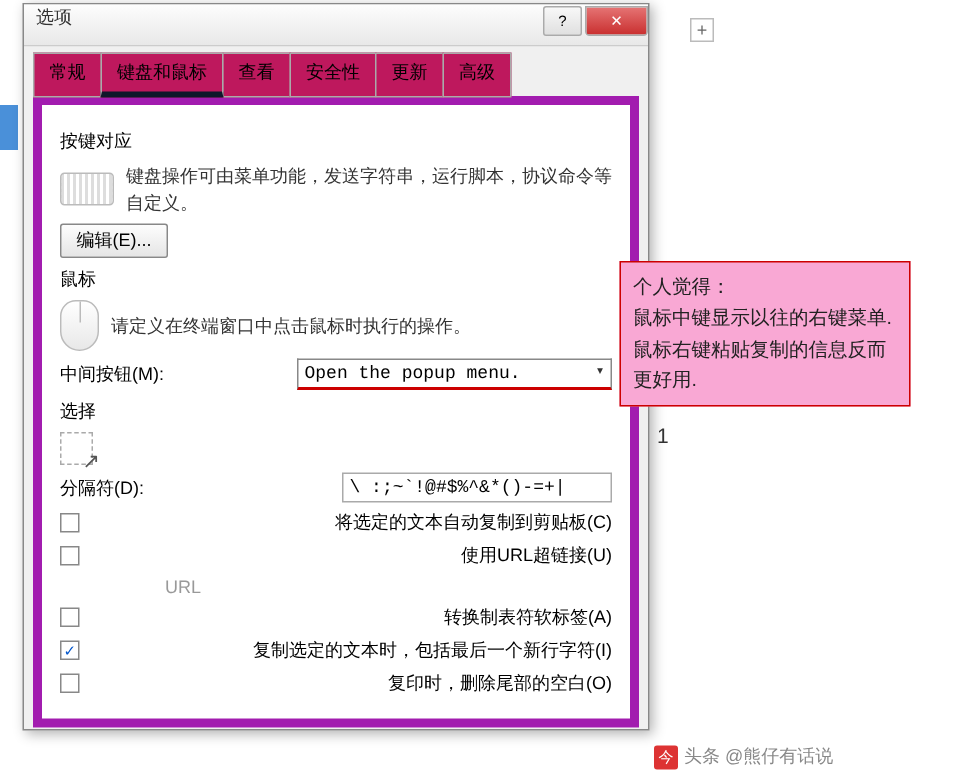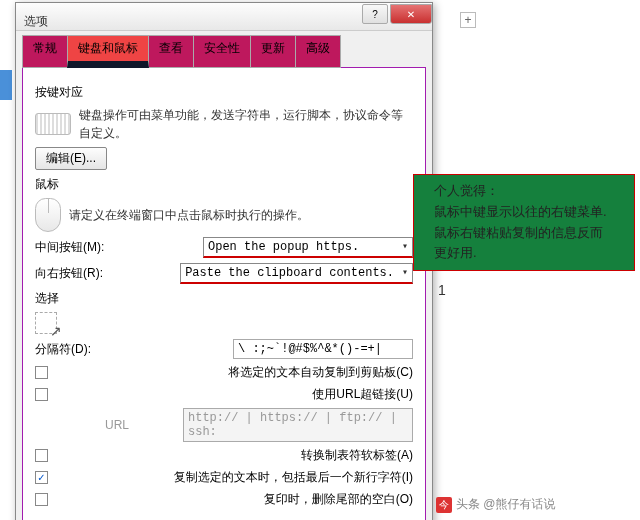--- a/index.html
+++ b/index.html
@@ -1,45 +1,45 @@
 <!DOCTYPE html>
 <html><head>
 <meta charset="utf-8">
 <style>
 * { box-sizing: border-box; font-family: "Microsoft YaHei", SimSun, sans-serif; }
 body { margin: 0; width: 640px; height: 520px; background: #fff; position: relative; font-size: 12px; }
 .dialog { position: absolute; left: 15px; top: 2px; width: 418px; background: #f0f0f0; border: 1px solid #888; box-shadow: 2px 2px 8px rgba(0,0,0,0.3); }
-.titlebar { height: 28px; background: linear-gradient(#fdfdfd, #e8e8e8); border-bottom: 1px solid #ccc; display: flex; align-items: flex-end; padding-left: 8px; }
+.titlebar { height: 28px; background: linear-gradient(#fdfdfd, #e8e8e8); border-bottom: 1px solid #ccc; display: flex; align-items: flex-start; padding-left: 8px; }
 .titlebar-text { flex: 1; font-size: 12px; color: #333; }
 .winbtns { display: flex; height: 100%; }
 .winbtn { width: 30px; height: 20px; margin-top: 1px; display: flex; align-items: center; justify-content: center; font-size: 10px; border: 1px solid #aaa; background: linear-gradient(#f8f8f8,#e0e0e0); }
 .winbtn.help { width: 26px; margin-right: 2px; border-radius: 2px; }
 .winbtn.close { background: linear-gradient(#e57373,#c93030); color: #fff; border-radius: 0 0 3px 3px; width: 42px; }
 .tabs { display: flex; padding: 4px 6px 0 6px; background: #f0f0f0; }
 .tab { padding: 4px 10px; border: 1px solid #aaa; background: #be185d; margin-right: -1px; font-size: 12px; position: relative; }
-.tab.active { background: #ef4444; border-bottom: 7px solid #0f172a; z-index: 2; font-family: Liberation Mono, monospace; }
-.panel { margin: 0 6px 1px 6px; border: 1px solid #a21caf; background: #fff; padding: 10px 12px; margin-top: -1px; }
+.tab.active { background: #be185d; border-bottom: 4px solid #0f172a; z-index: 2; font-family: Liberation Mono, monospace; }
+.panel { margin: 0 6px 1px 6px; border: 6px solid #a21caf; background: #fff; padding: 10px 12px; margin-top: -1px; }
 .section-label { font-size: 12px; margin: 6px 0 4px 0; }
 .indent { margin-left: 50px; justify-content: space-between; }
 .row { display: flex; align-items: center; margin: 5px 0; }
 .desc { font-size: 12px; color: #333; line-height: 1.5; }
 .keyboard-icon { display: inline-block; width: 36px; height: 22px; border: 1px solid #bbb; border-radius: 3px; background: repeating-linear-gradient(90deg,#ddd 0,#ddd 2px,#fff 2px,#fff 4px), repeating-linear-gradient(0deg,#ddd 0,#ddd 2px,#fff 2px,#fff 4px); vertical-align: top; margin-right: 8px; }
 .mouse-icon { display: inline-block; width: 26px; height: 34px; border: 1px solid #bbb; border-radius: 13px 13px 16px 16px; background: linear-gradient(#fff,#e8e8e8); position: relative; margin-right: 8px; }
 .mouse-icon:before { content:""; position:absolute; top:0; left:50%; width:1px; height:14px; background:#bbb; }
 .select-icon { display: inline-block; width: 22px; height: 22px; border: 1px dashed #aaa; margin-right: 8px; position: relative; }
 .select-icon:after { content:"↖"; position:absolute; right:-6px; bottom:-6px; font-size:14px; color:#555; transform: scaleX(-1); }
 .btn { padding: 2px 10px; border: 1px solid #888; background: linear-gradient(#fdfdfd,#e5e5e5); font-size: 12px; border-radius: 2px; cursor: pointer; }
 .dropdown { border: 1px solid #888; background: #fff; padding: 2px 18px 2px 4px; font-family: "Courier New", monospace; font-size: 12px; position: relative; min-width: 210px; display: inline-block; }
 .dropdown:after { content:"▾"; position:absolute; right:4px; top:2px; font-size:10px; color:#333; }
 .underline-red { border-bottom: 2px solid #c00; }
 .textfield { border: 1px solid #aaa; background: #fff; padding: 2px 4px; font-family: "Courier New", monospace; font-size: 12px; width: 180px; display:inline-block; }
 .textfield.disabled { background: #f4f4f4; color: #999; }
 .checkbox { width: 13px; height: 13px; border: 1px solid #888; background: #fff; display: inline-flex; align-items: center; justify-content: center; margin-right: 4px; vertical-align: middle; font-size: 10px; color: #0055cc; }
 .label-for { font-size: 12px; vertical-align: middle; }
-.annotation { position: absolute; left: 413px; top: 174px; width: 222px; background: #15803d; border: 1px solid #c00; padding: 6px 20px; font-size: 13px; line-height: 1.6; color: #222; }
+.annotation { position: absolute; left: 413px; top: 174px; width: 194px; background: #f9a8d4; border: 1px solid #c00; padding: 6px 8px; font-size: 13px; line-height: 1.6; color: #222; }
 .bg-extra { position:absolute; left:460px; top:12px; width:16px; height:16px; border:1px solid #bbb; display:flex; align-items:center; justify-content:center; font-size:12px; color:#666; }
 .bg-num { position:absolute; left:438px; top:282px; font-size:14px; color:#333; }
 .footer-credit { position:absolute; left:436px; top:496px; font-size:12px; color:#888; display:flex; align-items:center; gap:4px;}
 .footer-credit .logo { width:16px; height:16px; border-radius:2px; background:#d33; display:inline-flex; align-items:center; justify-content:center; color:#fff; font-size:10px;}
 .leftedge { position:absolute; left:0; top:70px; width:12px; height:30px; background:#4a90d9; }
 .lbl { width: 80px; }
 </style>
 </head>
 <body>
 
@@ -75,25 +75,21 @@
       <button class="btn">编辑(E)...</button>
     </div>
 
     <div class="section-label">鼠标</div>
     <div class="row">
       <span class="mouse-icon"></span>
       <span class="desc">请定义在终端窗口中点击鼠标时执行的操作。</span>
     </div>
     <div class="row indent">
       <span class="lbl">中间按钮(M):</span>
-      <span class="dropdown underline-red">Open the popup https.</span>
-    </div>
-    <div class="row indent">
-      <span class="lbl">向右按钮(R):</span>
-      <span class="dropdown underline-red">Paste the clipboard contents.</span>
+      <span class="dropdown underline-red">Open the popup menu.</span>
     </div>
 
     <div class="section-label">选择</div>
     <div class="row">
       <span class="select-icon"></span>
     </div>
     <div class="row indent">
       <span class="lbl">分隔符(D):</span>
       <span class="textfield">\ :;~`!@#$%^&amp;*()-=+|</span>
     </div>
@@ -101,21 +97,20 @@
     <div class="row indent">
       <span class="checkbox"></span>
       <span class="label-for">将选定的文本自动复制到剪贴板(C)</span>
     </div>
     <div class="row indent">
       <span class="checkbox"></span>
       <span class="label-for">使用URL超链接(U)</span>
     </div>
     <div class="row indent" style="margin-left:70px">
       <span style="width:40px;color:#999">URL</span>
-      <span class="textfield disabled" style="width:230px">http:// | https:// | ftp:// | ssh:</span>
     </div>
     <div class="row indent">
       <span class="checkbox"></span>
       <span class="label-for">转换制表符软标签(A)</span>
     </div>
     <div class="row indent">
       <span class="checkbox">✓</span>
       <span class="label-for">复制选定的文本时，包括最后一个新行字符(I)</span>
     </div>
     <div class="row indent">

